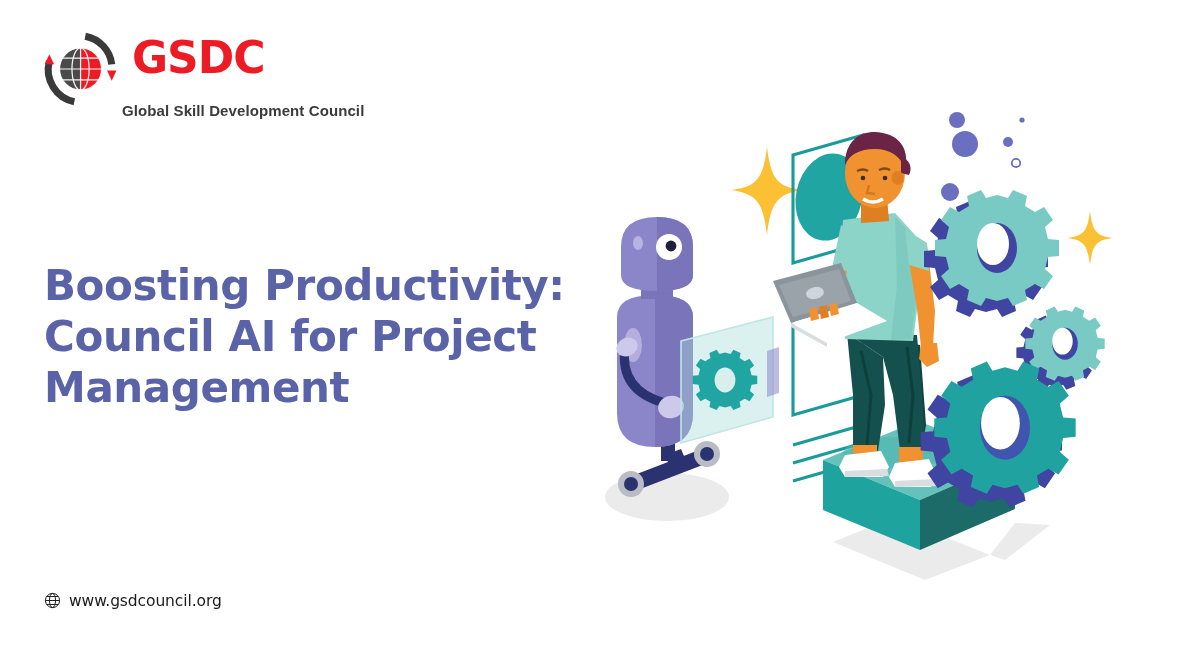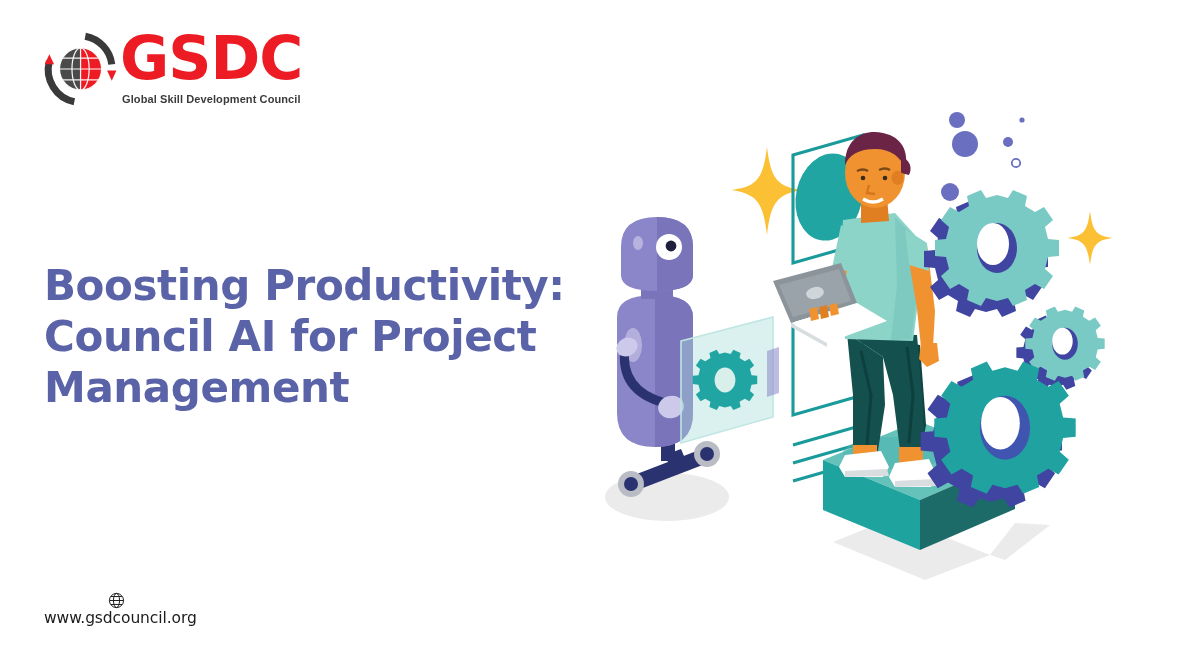--- a/index.html
+++ b/index.html
@@ -35,33 +35,34 @@
   }
   .logo-text {
     margin-left: 2px;
     display: flex;
     flex-direction: column;
     align-items: flex-start;
   }
   .logo-word {
     font-family: "DejaVu Sans", sans-serif;
     font-weight: bold;
-    font-size: 60px;
+    font-size: 44px;
     line-height: 60px;
     letter-spacing: -1px;
     color: #ed1c24;
+    margin-left: 12px;
   }
   .logo-tag {
     font-family: "Liberation Sans", sans-serif;
     font-weight: bold;
-    font-size: 11px;
+    font-size: 15px;
     line-height: 14px;
     color: #3b3b3b;
     letter-spacing: 0.1px;
-    margin-top: 4px;
+    margin-top: 16px;
     margin-left: 2px;
     text-align: center;
   }
 
   
   .headline {
     position: absolute;
     left: 44px;
     top: 232px;
     width: 560px;
@@ -73,22 +74,21 @@
     letter-spacing: -0.4px;
     white-space: pre-line;
   }
 
   
   .footer {
     position: absolute;
     left: 44px;
     top: 592px;
     display: flex;
-    align-items: center;
-    flex-direction: column;
+    align-items: flex-start;
   }
   .footer-globe {
     width: 17px;
     height: 17px;
     flex: 0 0 auto;
     margin-right: 8px;
   }
   .footer-url {
     font-family: "DejaVu Sans", sans-serif;
     font-size: 15.5px;

